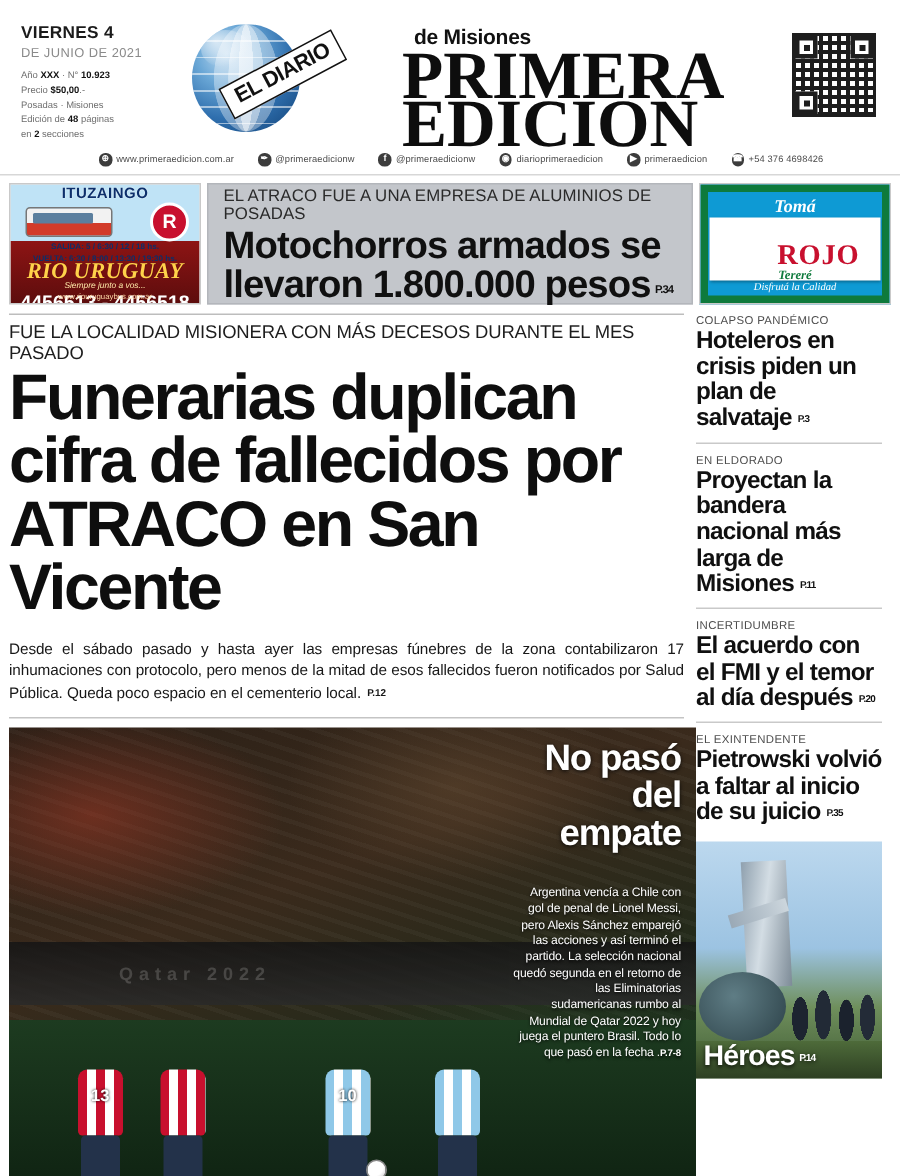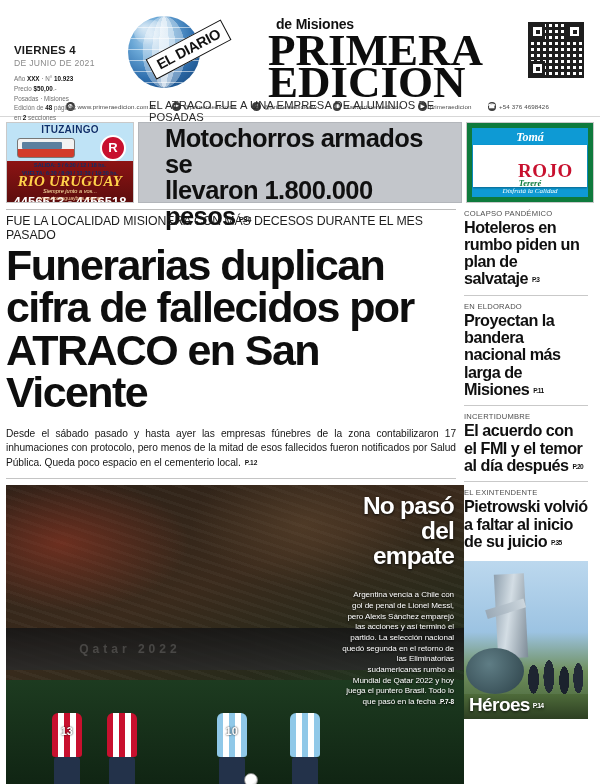--- a/index.html
+++ b/index.html
@@ -6,21 +6,21 @@
   html, body {
     width: 600px; height: 784px;
     background: #ffffff;
     font-family: "Liberation Sans", sans-serif;
     overflow: hidden;
   }
   .page { position: relative; width: 600px; height: 784px; background:#fff; }
 
   
   .masthead { position: relative; height: 100px; display: flex; align-items: flex-start; }
-  .dateblock { width: 122px; padding: 16px 0 0 14px; margin-top: 28px; }
+  .dateblock { width: 122px; padding: 16px 0 0 14px; }
   .dateblock .day {
     font-size: 11.5px; font-weight: bold; color: #1b1b1b; letter-spacing: .2px;
     line-height: 1.15;
   }
   .dateblock .month {
     font-size: 8.6px; color: #8a8a8a; letter-spacing: .3px; margin-top: 1px;
   }
   .dateblock .meta {
     margin-top: 6px; font-size: 6.3px; color: #6e6e6e; line-height: 1.55;
   }
@@ -149,21 +149,20 @@
   .topstory {
     flex: 1; background: #c3c6cb; border:1px solid #b3b6bb;
     padding: 8px 10px 4px; display:flex; flex-direction:column; justify-content:center;
   }
   .topstory .kick {
     font-size: 11.2px; color:#2a2a2a; letter-spacing:.1px; margin-bottom:2px;
   }
   .topstory .hl {
     font-size: 25.5px; font-weight: bold; color:#101010; line-height:1.03;
     letter-spacing:-.6px;
-    margin-left:16px;
   }
   .topstory .hl .pg {
     font-size: 7.5px; font-weight:bold; vertical-align: 3px; margin-left:3px;
   }
 
   .ad-mate {
     width: 128px; border:1px solid #c9c9c9; position:relative; overflow:hidden;
     background:#0e9ad4;
   }
   .ad-mate .grn { position:absolute; inset:0; border:5px solid #0e7a3c; }
@@ -490,21 +489,21 @@
           <span>Argentina vencía a Chile con gol de penal de Lionel Messi, pero Alexis Sánchez emparejó las acciones y así terminó el partido. La selección nacional quedó segunda en el retorno de las Eliminatorias sudamericanas rumbo al Mundial de Qatar 2022 y hoy juega el puntero Brasil. Todo lo que pasó en la fecha .</span><span class="pg">P.7-8</span>
         </div>
       </div>
     </div>
 
     <div class="right">
 
       <div class="sb-item">
         <div class="sb-kick">COLAPSO PANDÉMICO</div>
         <div class="sb-hl">
-          <span>Hoteleros en rumbo piden un plan de salvataje</span><span class="pg">P.3</span>
+          <span>Hoteleros en crisis piden un plan de salvataje</span><span class="pg">P.3</span>
         </div>
       </div>
 
       <div class="sb-item">
         <div class="sb-kick">EN ELDORADO</div>
         <div class="sb-hl">
           <span>Proyectan la bandera nacional más larga de Misiones</span><span class="pg">P.11</span>
         </div>
       </div>
 

